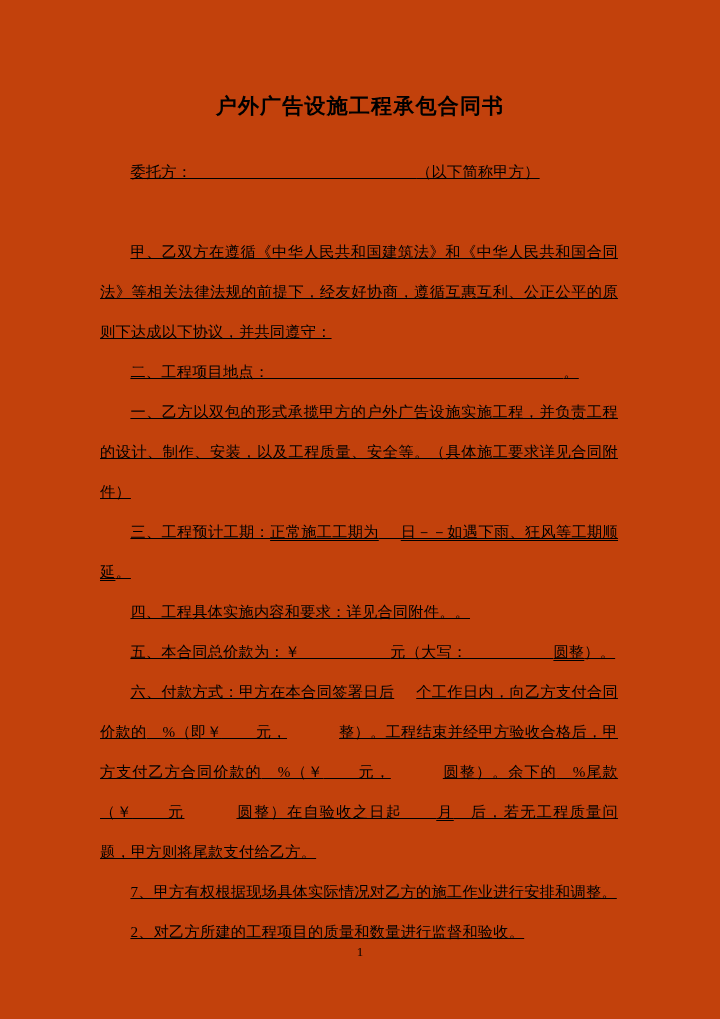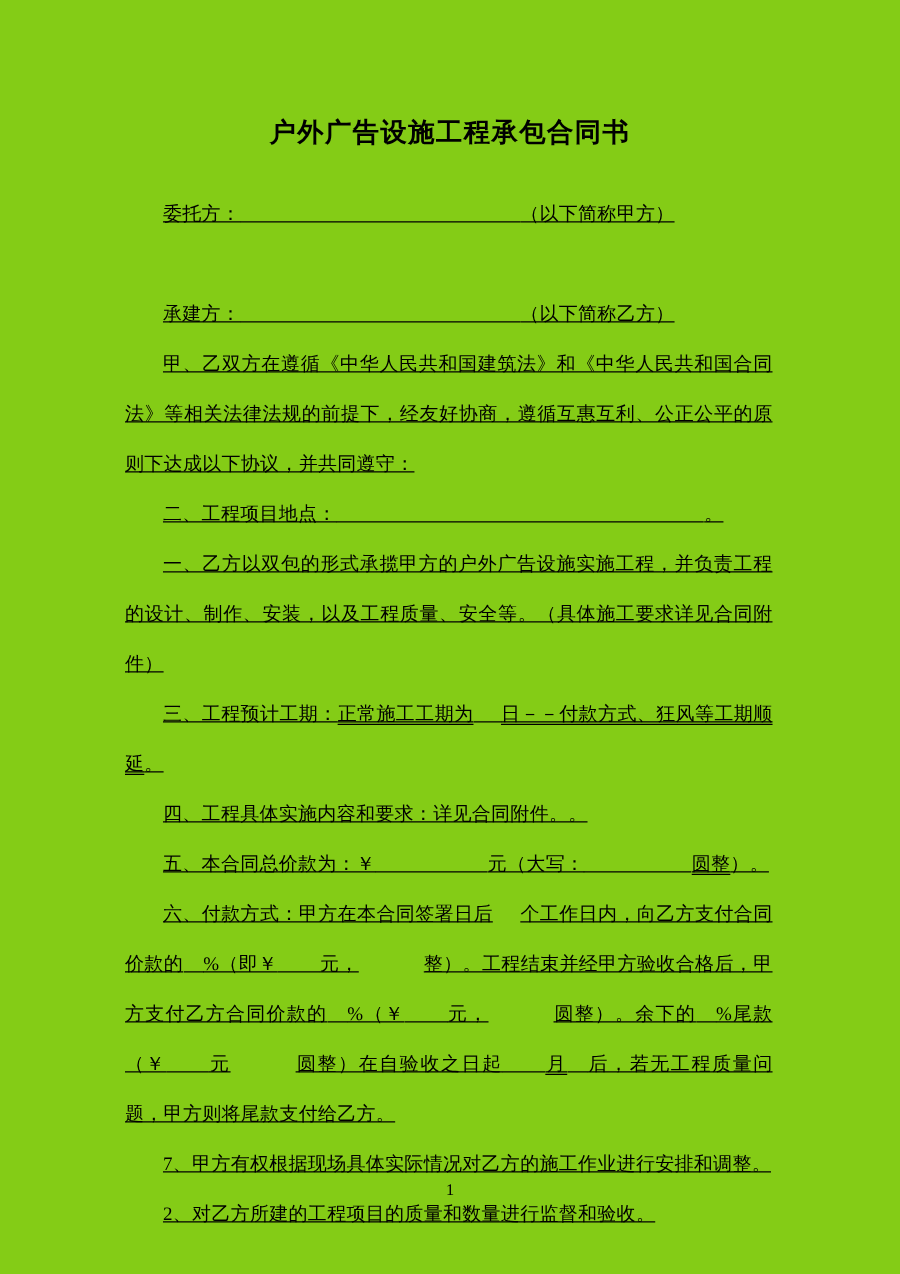--- a/index.html
+++ b/index.html
@@ -12,21 +12,21 @@
     height: 1019px;
     font-family: "Liberation Serif", "DejaVu Serif", serif;
     color: #000000;
     position: relative;
     overflow: hidden;
   }
   .page {
     width: 720px;
     height: 1019px;
     position: relative;
-    background: #84cc16;
+    background: #c2410c;
     box-sizing: border-box;
   }
   .doc-title {
     position: absolute;
     top: 92px;
     left: 0;
     width: 720px;
     text-align: center;
     font-size: 21px;
     font-weight: bold;
@@ -94,29 +94,28 @@
 <div class="page">
 
   <div class="doc-title">户外广告设施工程承包合同书</div>
 
   <div class="body-block">
 
     <p class="para indent"><span>委托方：</span><span class="fill fill-w1"></span><span>（以下简称甲方）</span></p>
 
     <div class="gap-lg"></div>
 
-    <p class="para indent"><span>承建方：</span><span class="fill fill-w1"></span><span>（以下简称乙方）</span></p>
 
     <p class="para indent">甲、乙双方在遵循《中华人民共和国建筑法》和《中华人民共和国合同法》等相关法律法规的前提下，经友好协商，遵循互惠互利、公正公平的原则下达成以下协议，并共同遵守：</p>
 
     <p class="para indent"><span>二、工程项目地点：</span><span class="fill fill-w2"></span><span>。</span></p>
 
     <p class="para indent">一、乙方以双包的形式承揽甲方的户外广告设施实施工程，并负责工程的设计、制作、安装，以及工程质量、安全等。（具体施工要求详见合同附件）</p>
 
-    <p class="para indent"><span>三、工程预计工期：</span><span class="ul">正常施工工期为</span><span class="fill fill-sm"></span><span class="ul">日－－付款方式、狂风等工期顺</span><span class="ul">延</span><span>。</span></p>
+    <p class="para indent"><span>三、工程预计工期：</span><span class="ul">正常施工工期为</span><span class="fill fill-sm"></span><span class="ul">日－－如遇下雨、狂风等工期顺</span><span class="ul">延</span><span>。</span></p>
 
     <p class="para indent">四、工程具体实施内容和要求：详见合同附件。。</p>
 
     <p class="para indent"><span>五、本合同总价款为：￥</span><span class="fill fill-w3"></span><span>元（大写：</span><span class="fill fill-w4"></span><span class="ul">圆整</span><span>）。</span></p>
 
     <p class="para indent"><span>六、付款方式：甲方在本合同签署日后</span><span class="blank-sp"></span><span>个工作日内，向乙方支付合同价款的</span><span class="fill fill-xs"></span><span>%（即￥</span><span class="fill fill-md"></span><span>元，</span><span class="blank-sp-lg"></span><span>整）。工程结束并经甲方验收合格后，甲方支付乙方合同价款的</span><span class="fill fill-xs"></span><span>%（￥</span><span class="fill fill-md"></span><span>元，</span><span class="blank-sp-lg"></span><span>圆整）。余下的</span><span class="fill fill-xs"></span><span>%尾款（￥</span><span class="fill fill-md"></span><span>元</span><span class="blank-sp-lg"></span><span>圆整）在自验收之日起</span><span class="fill fill-md"></span><span class="ul">月</span><span class="fill fill-xs"></span><span>后，若无工程质量问题，甲方则将尾款支付给乙方。</span></p>
 
 
     <p class="para indent">7、甲方有权根据现场具体实际情况对乙方的施工作业进行安排和调整。</p>
 

